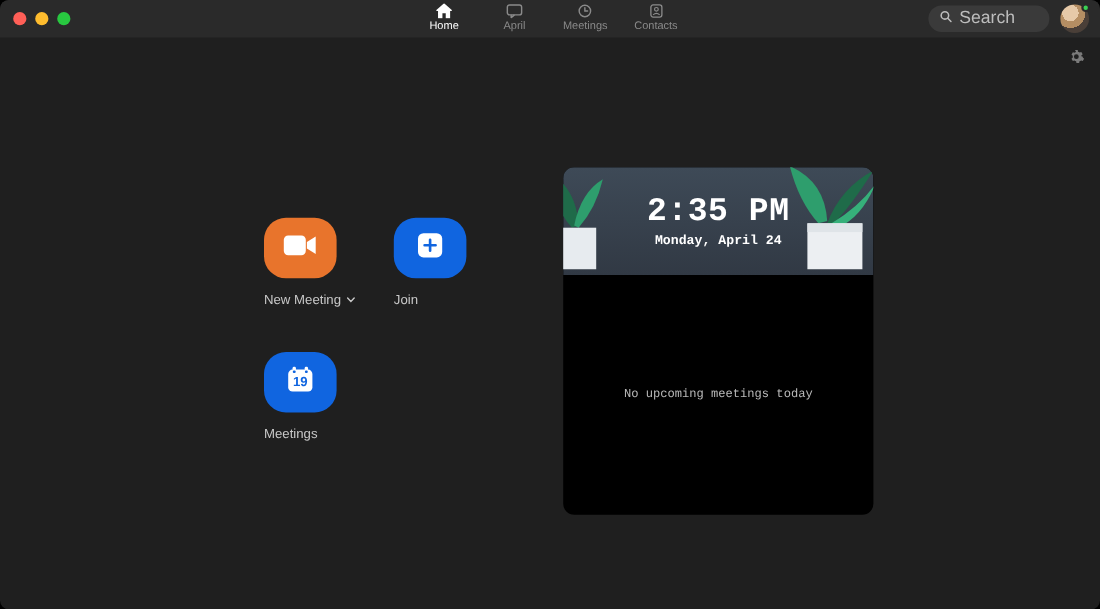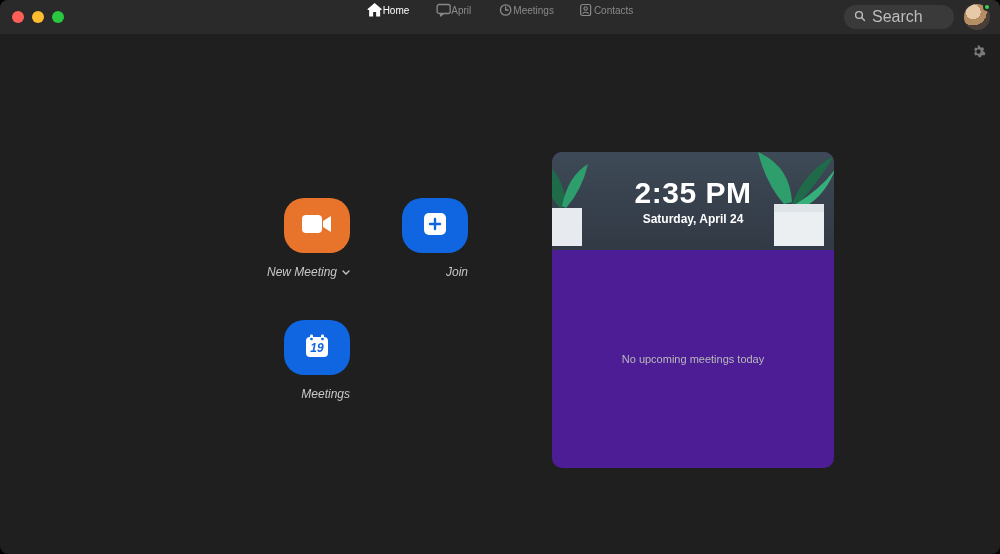--- a/index.html
+++ b/index.html
@@ -8,47 +8,47 @@
 
   
   .titlebar { height:34px; background:#2a2a2a; display:flex; align-items:center; position:relative; border-top-left-radius:8px; border-top-right-radius:8px; }
   .traffic { display:flex; gap:8px; margin-left:12px; }
   .dot { width:12px; height:12px; border-radius:50%; }
   .dot.close{ background:#ff5f57; }
   .dot.min{ background:#febc2e; }
   .dot.max{ background:#28c840; }
 
   .nav { position:absolute; left:50%; transform:translateX(-50%); display:flex; gap:24px; align-items:flex-start; height:100%; }
-  .nav-item { display:flex; align-items:center; justify-content:center; color:#8a8a8a; font-size:10px; cursor:pointer; padding-top:3px; min-width:40px; }
+  .nav-item { display:flex; flex-direction:column; align-items:center; justify-content:center; color:#8a8a8a; font-size:10px; cursor:pointer; padding-top:3px; min-width:40px; }
   .nav-item.active { color:#ffffff; }
   .nav-item .icon svg { display:block; }
   .nav-item .label { margin-top:1px; }
 
   .right-tools { position:absolute; right:10px; top:0; height:100%; display:flex; align-items:center; gap:10px; }
   .search { display:flex; align-items:center; background:#3a3a3a; border-radius:14px; height:24px; width:110px; padding:0 10px; gap:6px; }
   .search svg { flex:0 0 auto; }
   .search-input { background:transparent; border:none; outline:none; color:#ccc; font-size:16px; width:70px; }
   .search-input::placeholder { color:#bdbdbd; }
   .avatar { width:26px; height:26px; border-radius:50%; background: radial-gradient(circle at 35% 30%, #e6c9a8 0 30%, #b58e63 0 55%, #4a3f38 0); position:relative; }
   .presence { position:absolute; right:-1px; top:-1px; width:8px; height:8px; border-radius:50%; background:#39d353; border:2px solid #2a2a2a; }
 
   
   .body { position:absolute; top:34px; left:0; right:0; bottom:0; }
   .gear { position:absolute; top:10px; right:14px; color:#7a7a7a; cursor:pointer; }
 
   
   .action-grid { position:absolute; left:240px; top:164px; display:grid; grid-template-columns:repeat(2,110px); grid-template-rows:repeat(2,110px); column-gap:8px; row-gap:12px; }
-  .action { display:flex; flex-direction:column; align-items:flex-end;font-style:italic; }
+  .action { display:flex; flex-direction:column; align-items:flex-start; }
   .tile { width:66px; height:55px; border-radius:20px; display:flex; align-items:center; justify-content:center; cursor:pointer; }
   .tile.orange { background:#e8742c; }
   .tile.blue { background:#1065e0; }
   .action-label { color:#c8c8c8; font-size:12px; margin-top:12px; display:flex; align-items:center; gap:5px; }
 
   
-  .panel { position:absolute; left:552px; top:118px; width:282px; height:316px; background:#4c1d95; border-radius:10px; overflow:hidden; box-shadow:0 1px 0 rgba(255,255,255,0.02) inset; }
+  .panel { position:absolute; left:512px; top:118px; width:282px; height:316px; background:#000000; border-radius:10px; overflow:hidden; box-shadow:0 1px 0 rgba(255,255,255,0.02) inset;font-family:Liberation Mono, monospace; }
   .panel-header { height:98px; background:linear-gradient(180deg,#3e4a57 0%, #313944 100%); position:relative; display:flex; flex-direction:column; align-items:center; justify-content:center; color:#fff; }
   .panel-time { font-size:30px; font-weight:600; letter-spacing:0.5px; }
   .panel-date { font-size:12px; font-weight:600; margin-top:2px; }
   .panel-body { height:calc(100% - 98px); display:flex; align-items:center; justify-content:center; color:#b9b9b9; font-size:11px; }
 
   
   .plant-right { position:absolute; right:-2px; bottom:0; }
   .plant-left { position:absolute; left:-30px; bottom:0; }
 
   
@@ -202,21 +202,21 @@
           <svg width="92" height="98" viewBox="0 0 92 98">
             <path d="M40 56 Q22 36 14 4 Q46 18 48 54 Z" fill="#2e9e6d"></path>
             <path d="M48 56 Q60 24 90 8 Q70 40 54 56 Z" fill="#1f6b49"></path>
             <path d="M52 56 Q78 40 92 20 Q80 50 58 60 Z" fill="#36b07a"></path>
             <rect x="30" y="56" width="50" height="42" fill="#eceff2"></rect>
             <rect x="30" y="56" width="50" height="8" fill="#dfe4e8"></rect>
           </svg>
         </span>
 
         <div class="panel-time">2:35 PM</div>
-        <div class="panel-date">Saturday, April 24</div>
+        <div class="panel-date">Monday, April 24</div>
       </div>
       <div class="panel-body">
         <span>No upcoming meetings today</span>
       </div>
     </div>
 
   </div>
 </div>
 
 </body></html>

